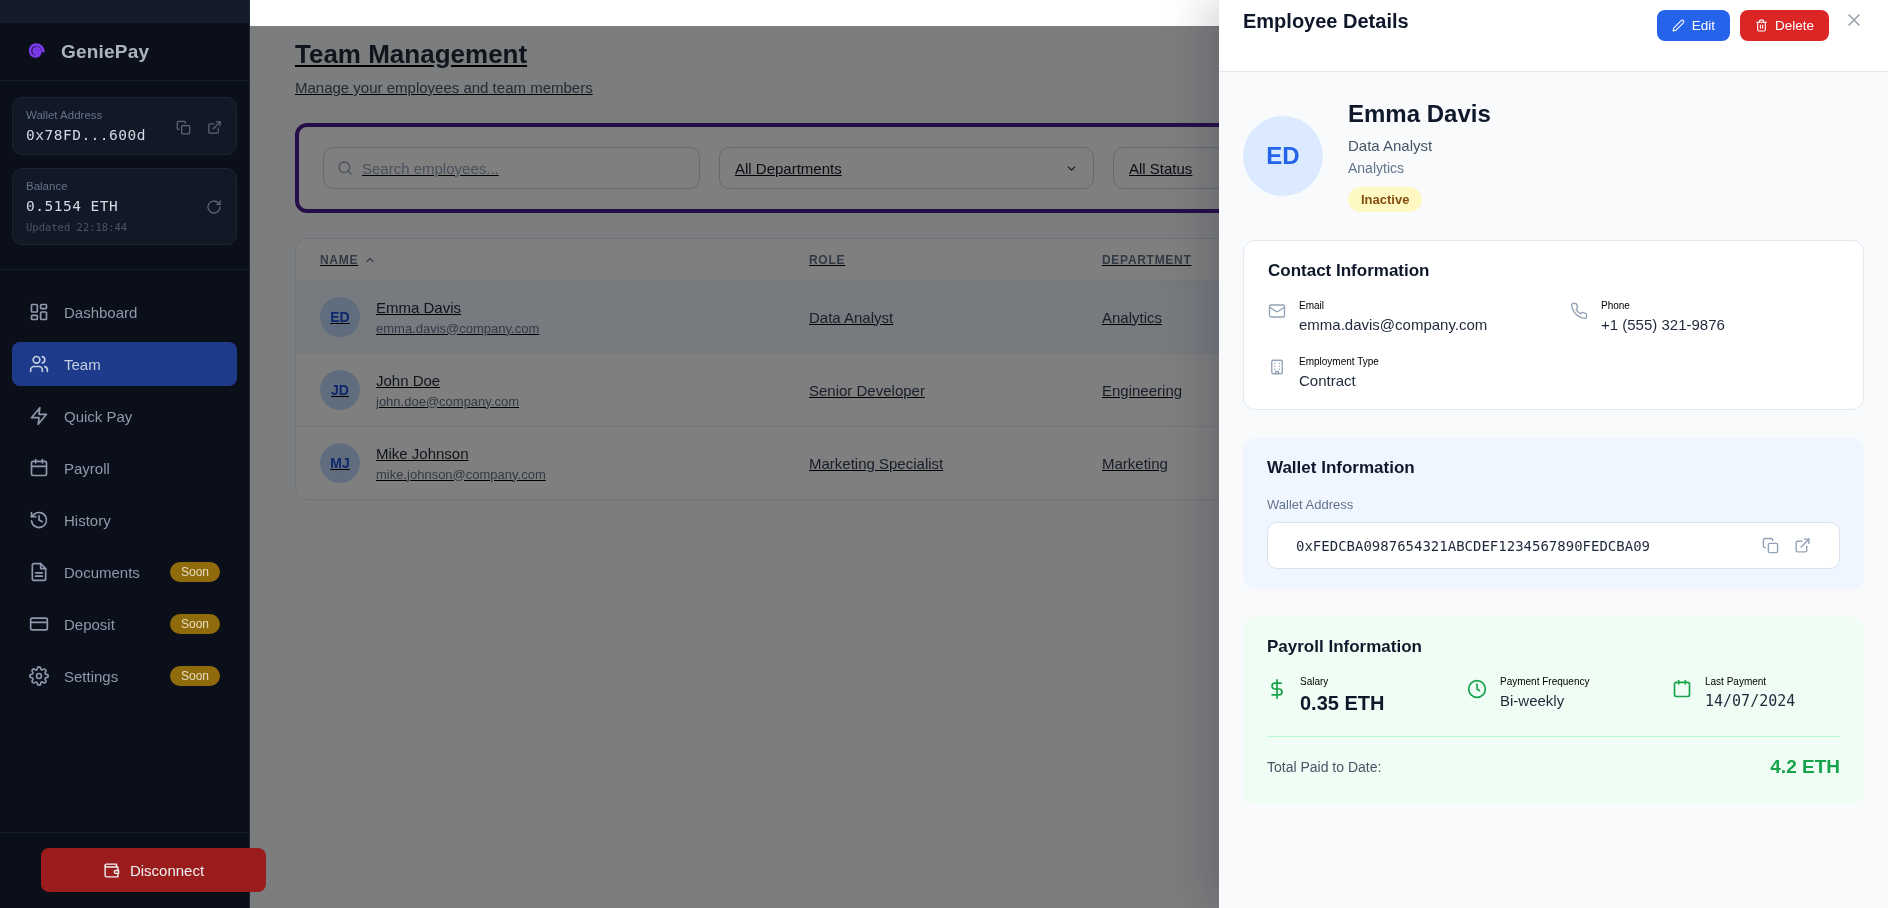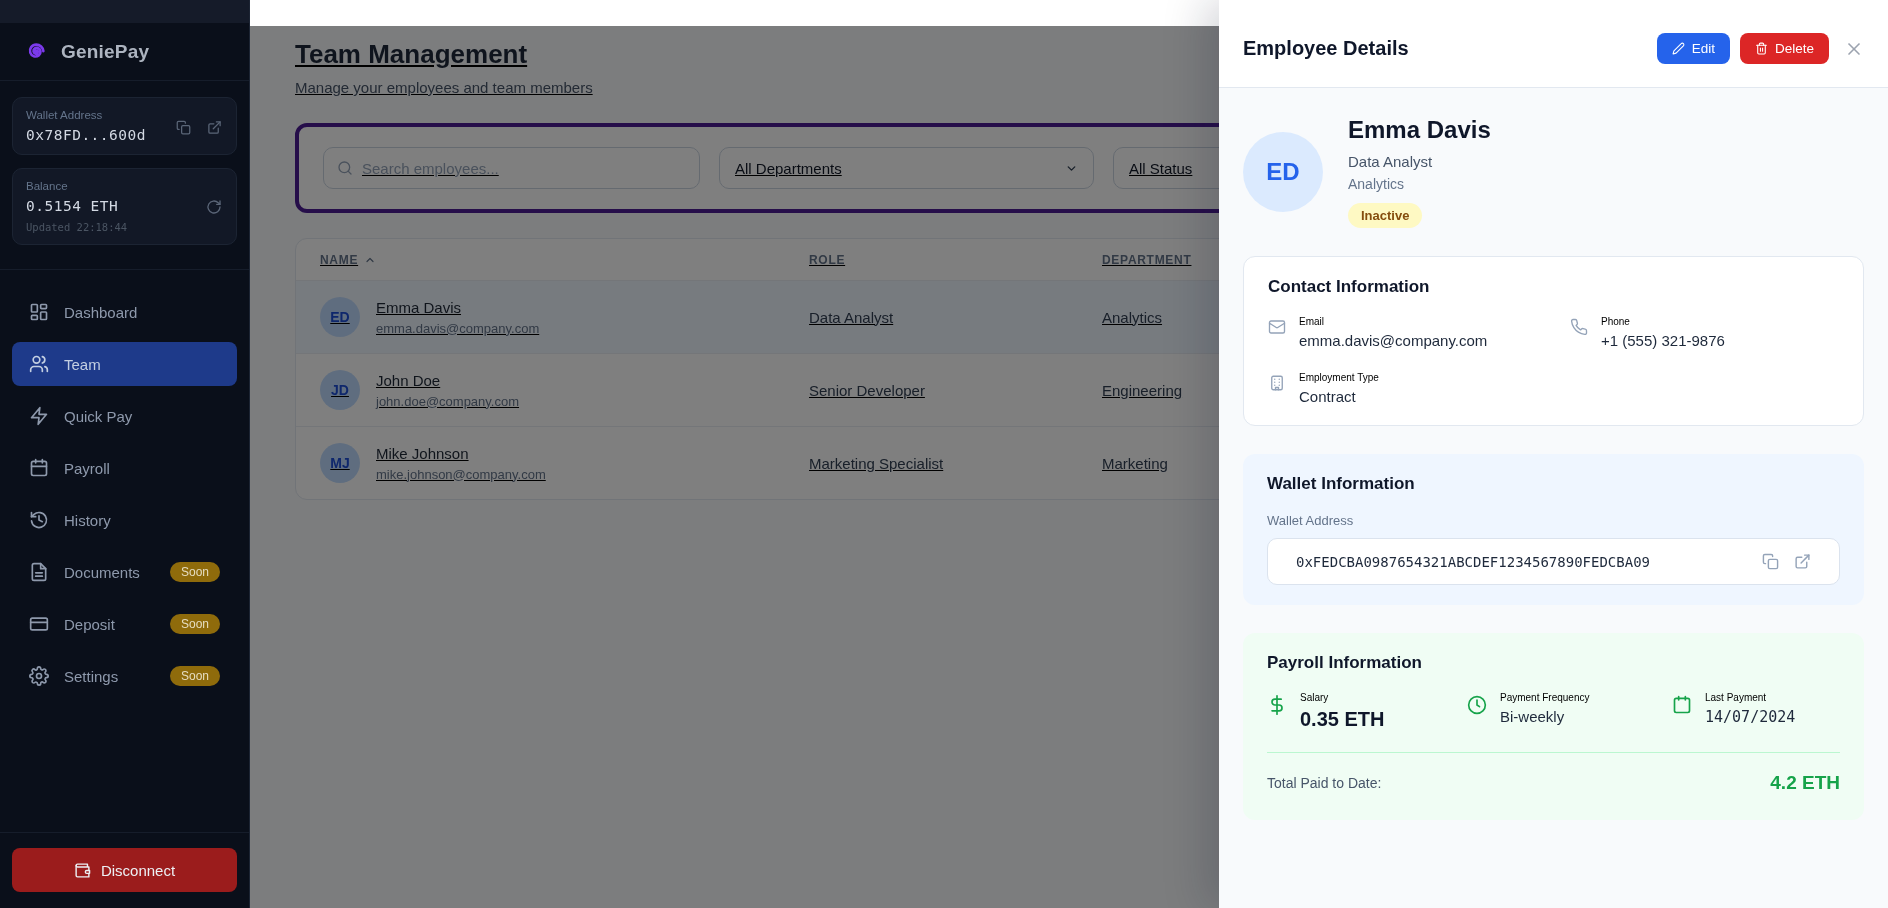--- a/index.html
+++ b/index.html
@@ -23,21 +23,21 @@
   .refresh-pos { position:absolute; right:14px; top:30px; color:#5b6678; }
 
   .nav { flex:1; padding:20px 12px 0; display:flex; flex-direction:column; gap:8px; }
   .nav-item { height:44px; border-radius:8px; display:flex; align-items:center; gap:15px; padding:0 17px;
               color:#8e99ac; font-size:15px; cursor:pointer; }
   .nav-item svg { width:20px; height:20px; flex:none; }
   .nav-item.active { background:#1e3a8a; color:#c3cfe2; }
   .soon-badge { margin-left:auto; background:#8f6b0b; color:#e5dcc0; font-size:12px; padding:3px 11px; border-radius:999px; }
   .side-bottom { padding:15px 12px 16px; border-top:1px solid #161d2b; }
   .disconnect-btn { width:100%; height:44px; background:#9b1c1c; border:none; border-radius:8px; display:flex;
-                    align-items:center; justify-content:center; gap:10px; color:#edf0f4; font-size:15px; cursor:pointer; }
+                    align-items:center; justify-content:center; gap:10px; color:#edf0f4; font-size:15px; cursor:pointer;margin-left:29px; }
 
   
   .main { position:absolute; left:250px; top:0; right:0; bottom:0; background:#ffffff; }
   .main-inner { position:absolute; top:26px; left:0; right:0; bottom:0; background:#f8fafc; padding:8px 45px 0;text-decoration:underline; }
   .page-title { font-size:26px; font-weight:bold; color:#1e293b; margin:5px 0 9px; }
   .page-sub { font-size:15px; color:#475569; }
   .filter-card { margin-top:27px; height:90px; background:#fff; border:4px solid #4c1d95; border-radius:12px;
                  display:flex; align-items:center; padding:0 24px; gap:19px; }
   .search-box { width:377px; height:42px; border:1px solid #cbd5e1; border-radius:10px; background:#fff;
                 display:flex; align-items:center; padding:0 13px; gap:9px; color:#94a3b8; }
@@ -62,21 +62,21 @@
   .r-name { font-size:15px; color:#1f2937; margin-bottom:5px; }
   .r-email { font-size:13px; color:#64748b; }
   .cell { font-size:15px; color:#334155; }
 
   
   .backdrop { position:absolute; left:250px; top:26px; right:0; bottom:0; background:rgba(0,0,0,0.5); z-index:10; }
 
   
   .panel { position:absolute; right:0; top:0; width:669px; height:908px; background:#f8fafc; z-index:20;
            box-shadow:-14px 0 40px rgba(15,23,42,0.18); }
-  .panel-header { height:88px; background:#fff; border-bottom:1px solid #e2e8f0; display:flex; align-items:center;
+  .panel-header { height:72px; background:#fff; border-bottom:1px solid #e2e8f0; display:flex; align-items:flex-start;
                   padding:10px 24px 0; }
   .panel-title { flex:1; font-size:20px; font-weight:bold; color:#0f172a; }
   .btn { height:31px; border:none; border-radius:8px; display:flex; align-items:center; gap:7px;
          font-size:13.5px; color:#fff; padding:0 15px; cursor:pointer; font-family:"Liberation Sans", sans-serif; }
   .btn-edit { background:#2563eb; margin-right:10px; }
   .btn-delete { background:#dc2626; }
   .close-x { margin-left:15px; background:none; border:none; color:#9ca3af; cursor:pointer; display:flex; align-items:center; }
 
   .panel-body { padding:22px 24px 0; }
   .profile { display:flex; align-items:center; gap:25px; margin:6px 0 28px; }

